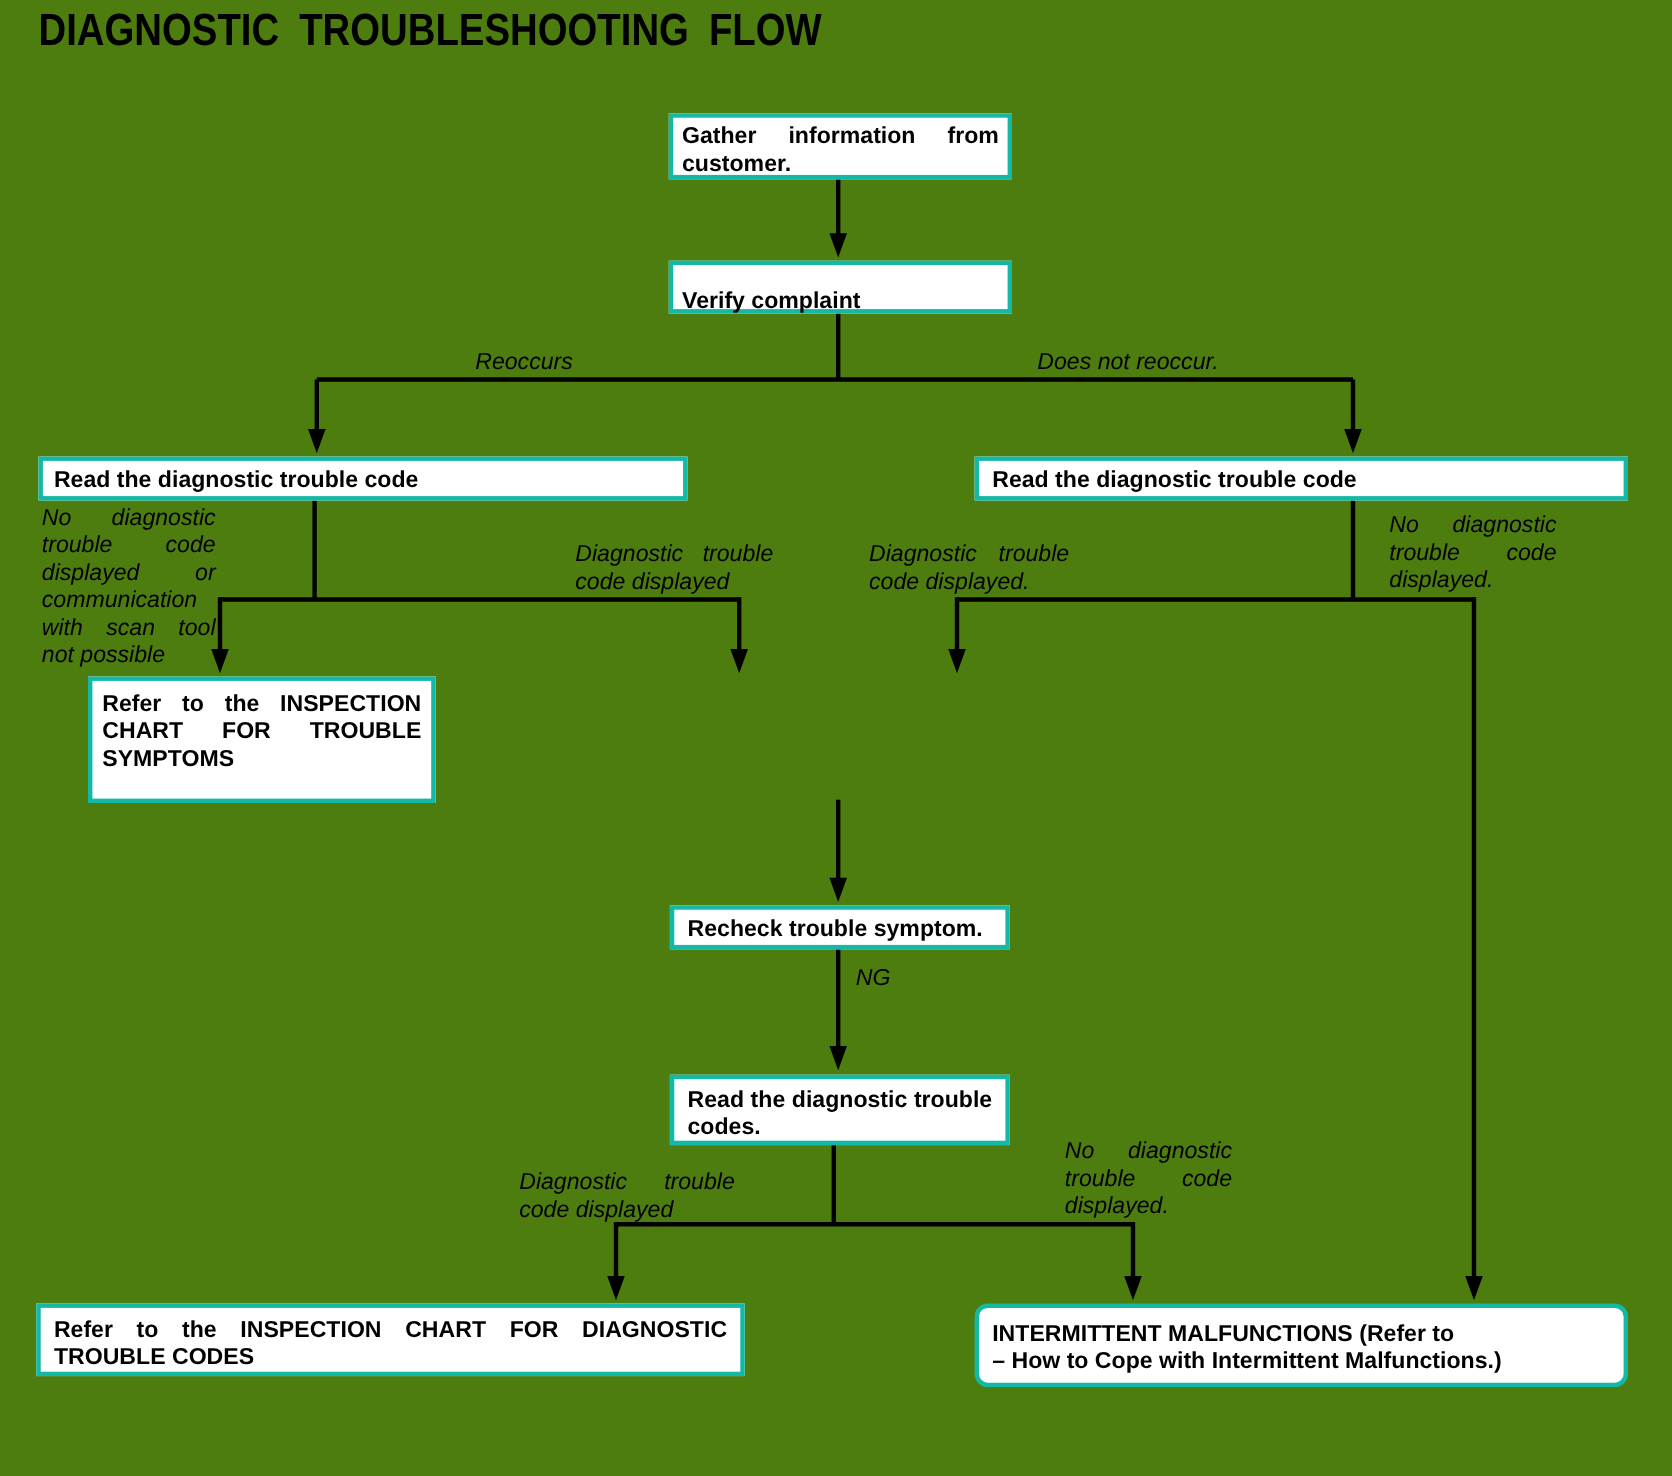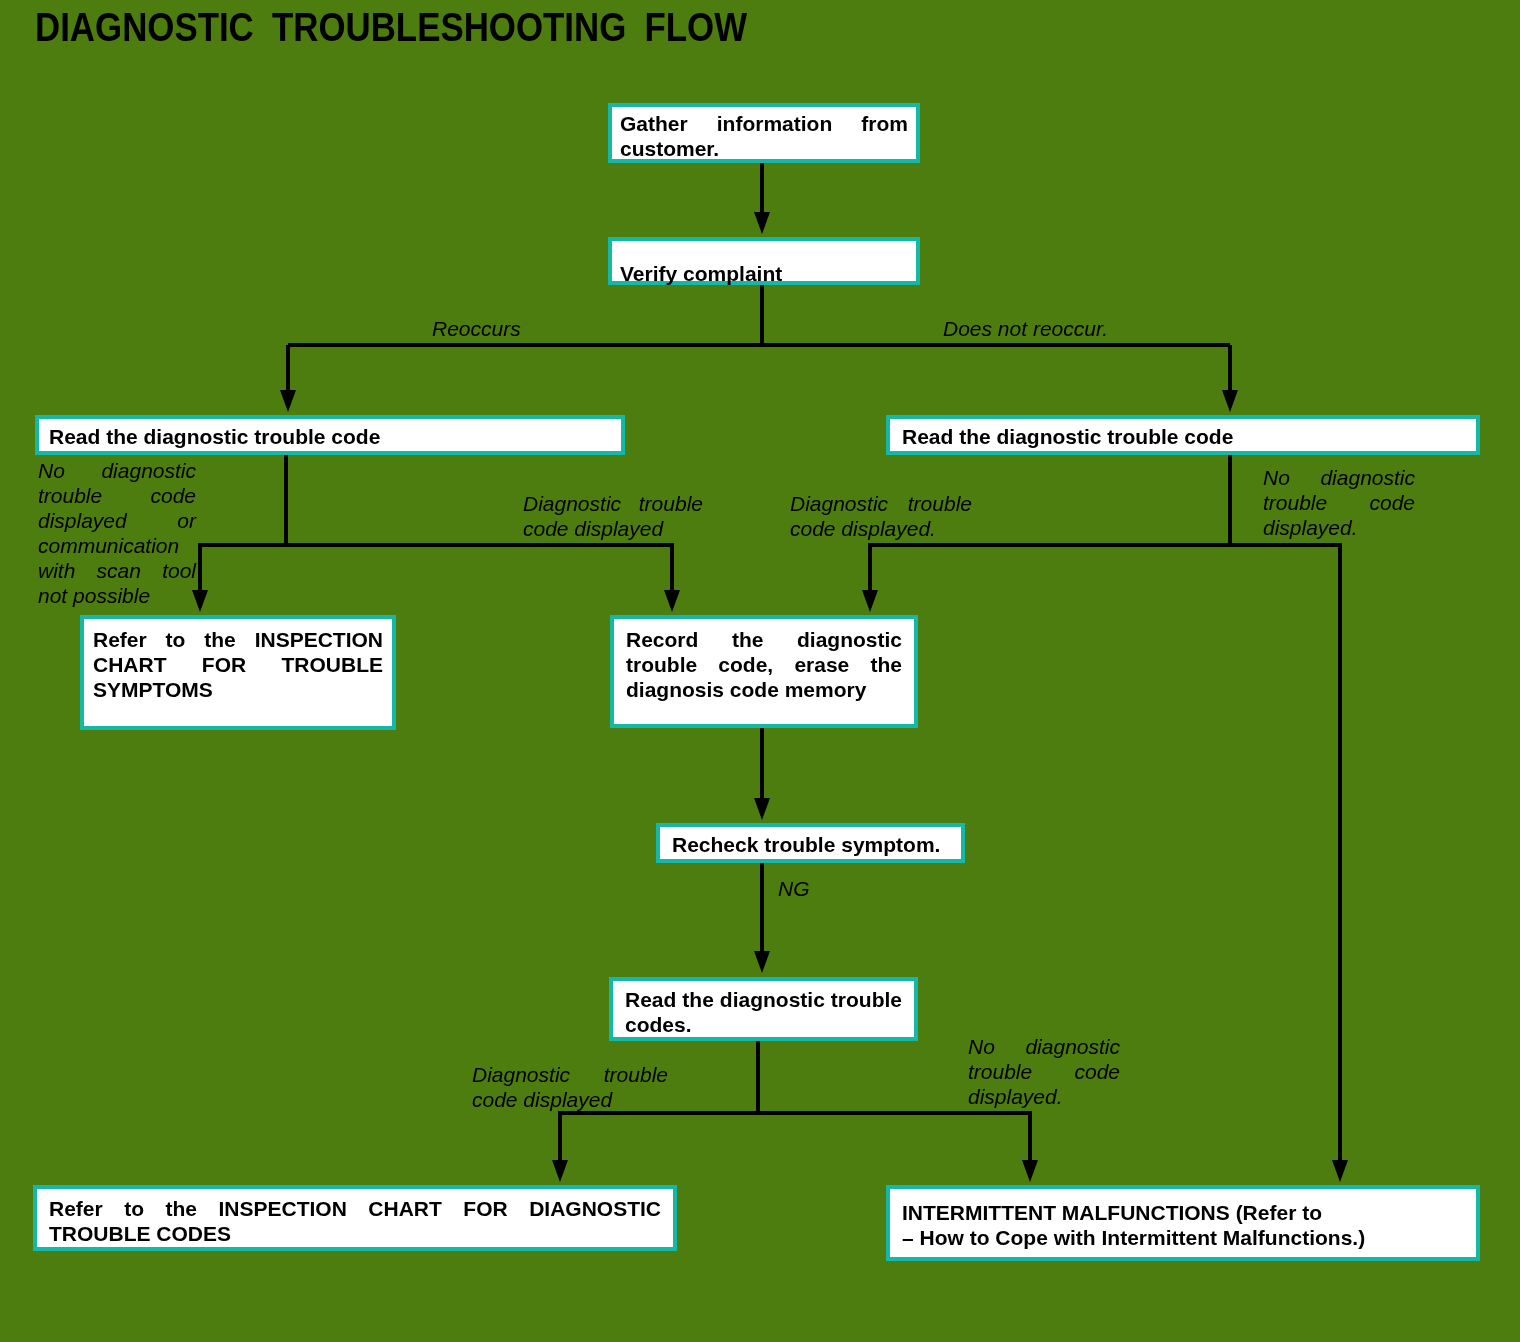--- a/index.html
+++ b/index.html
@@ -86,41 +86,36 @@
   <div class="box" style="left:886px;top:415px;width:594px;height:40px;padding:5px 12px;">
     <div class="ll">Read the diagnostic trouble code</div>
   </div>
 
   <div class="box" style="left:33px;top:615px;width:316px;height:115px;padding:8px 9px;margin-left:47px;">
     <div class="jl">Refer to the INSPECTION</div>
     <div class="jl">CHART FOR TROUBLE</div>
     <div class="ll">SYMPTOMS</div>
   </div>
 
-  <div class="box" style="left:610px;top:615px;width:308px;height:113px;padding:8px 12px;">
-    <div class="jl">Record the diagnostic</div>
-    <div class="jl">trouble code, erase the</div>
-    <div class="ll">diagnosis code memory</div>
-  </div>
 
-  <div class="box" style="left:609px;top:823px;width:309px;height:40px;padding:5px 12px;margin-left:47px;">
+  <div class="box" style="left:609px;top:823px;width:309px;height:40px;padding:5px 12px;">
     <div class="ll">Recheck trouble symptom.</div>
   </div>
 
   <div class="box" style="left:609px;top:977px;width:309px;height:64px;padding:6px 12px;">
     <div class="jl">Read the diagnostic trouble</div>
     <div class="ll">codes.</div>
   </div>
 
   <div class="box" style="left:33px;top:1185px;width:644px;height:66px;padding:7px 12px;">
     <div class="jl">Refer to the INSPECTION CHART FOR DIAGNOSTIC</div>
     <div class="ll">TROUBLE CODES</div>
   </div>
 
-  <div class="box" style="left:886px;top:1185px;width:594px;height:76px;padding:11px 12px;">
+  <div class="box" style="left:886px;top:1185px;width:594px;height:76px;padding:11px 12px;border-radius:12px;">
     <div class="ll">INTERMITTENT MALFUNCTIONS (Refer to</div>
     <div class="ll">– How to Cope with Intermittent Malfunctions.)</div>
   </div>
 
   <div class="lbl" style="left:432px;top:316px;">Reoccurs</div>
 
   <div class="lbl" style="left:943px;top:316px;">Does not reoccur.</div>
 
   <div class="lbl" style="left:38px;top:458px;width:158px;">
     <div class="jl">No diagnostic</div>

